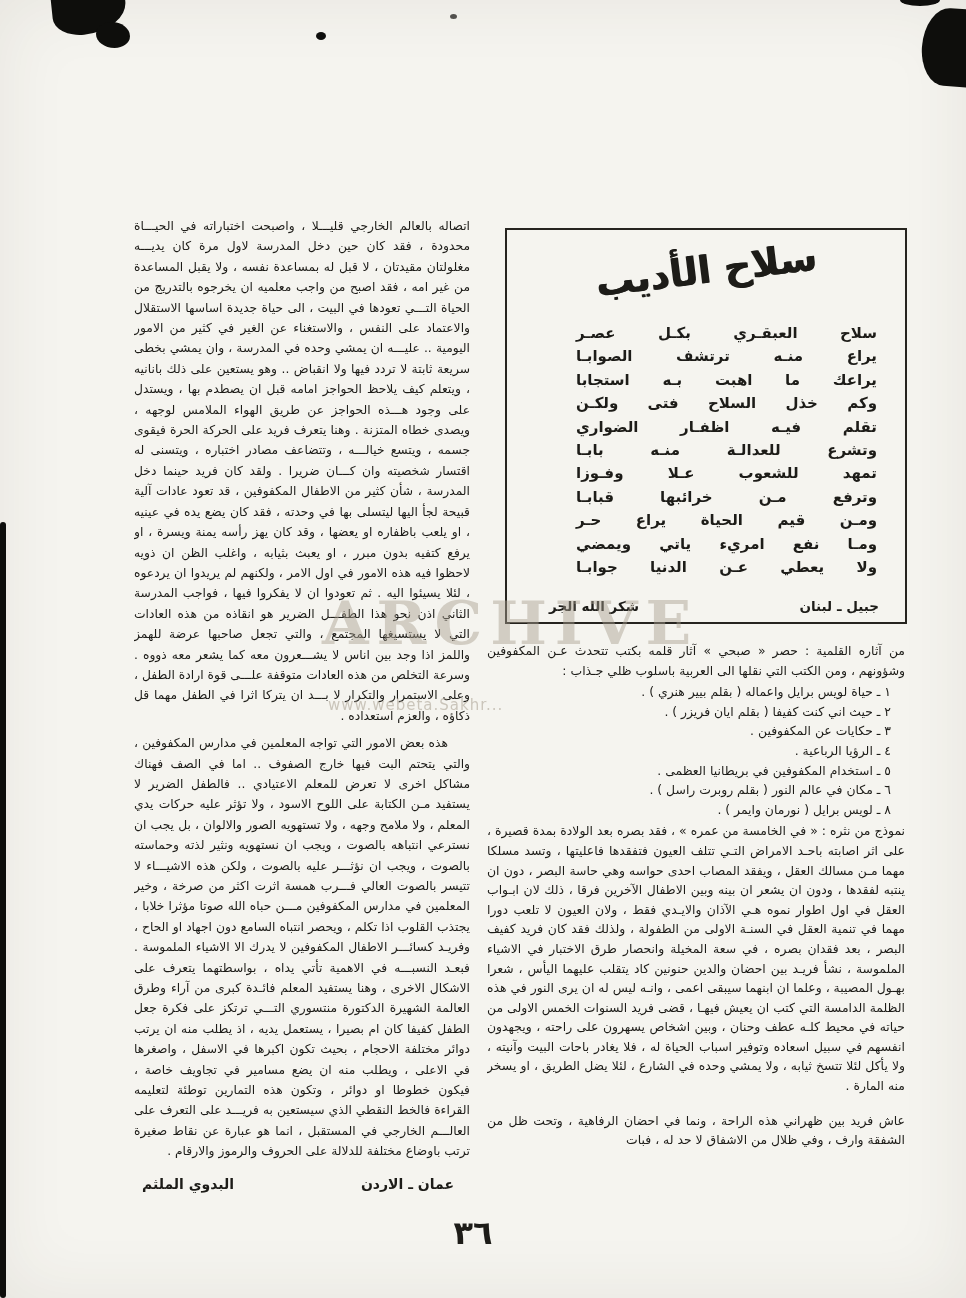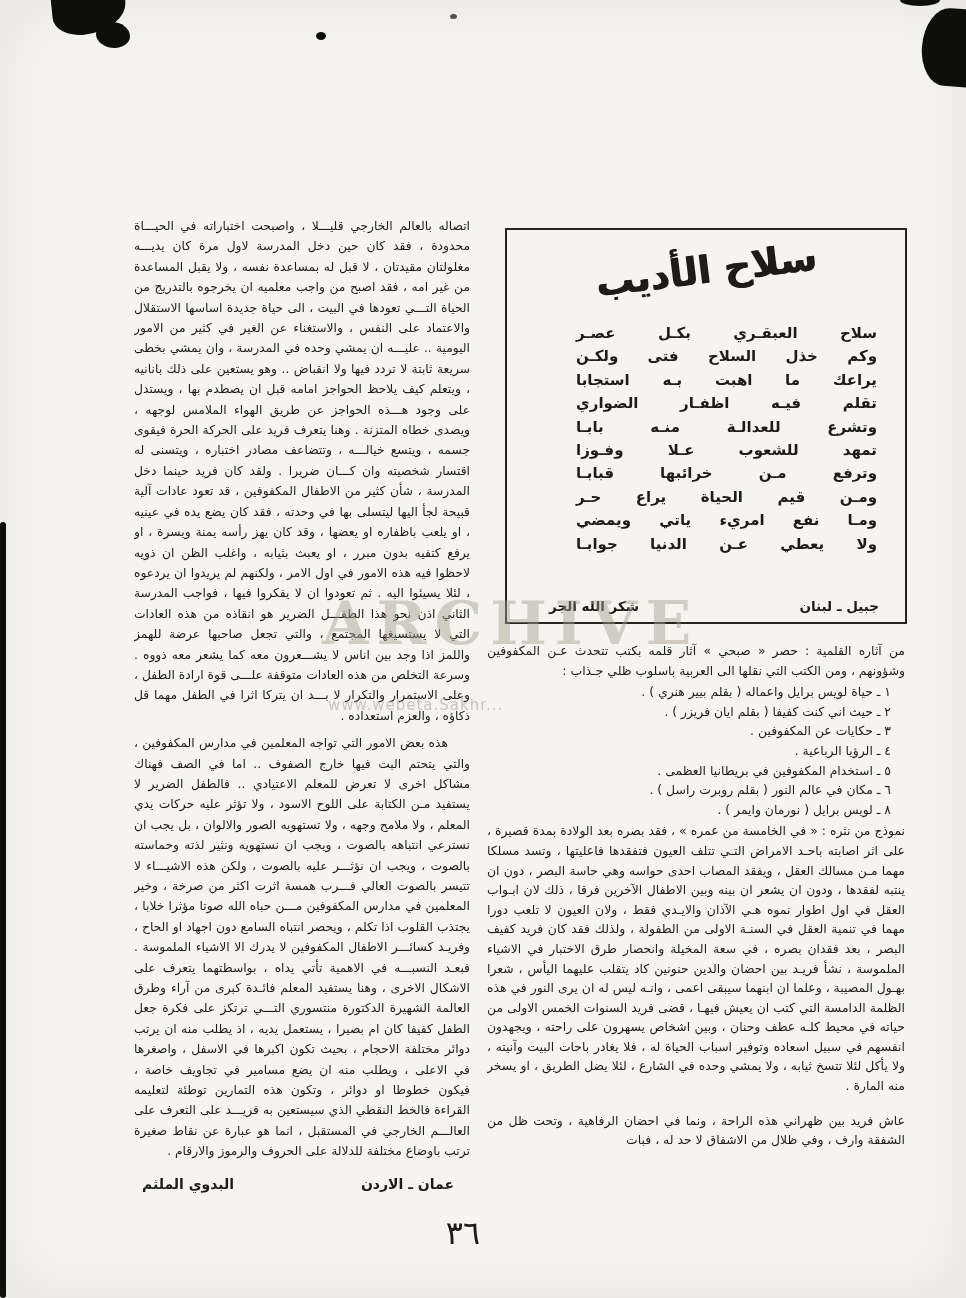--- a/index.html
+++ b/index.html
@@ -47,42 +47,43 @@
   .left-col{left:134px;top:216px;width:336px;height:952px;overflow:hidden;
     font-size:12.3px;line-height:20.4px;}
   .left-col p{margin-bottom:7px;}
   .left-col p.indent{text-indent:22px;}
 
   
   .left-sig{position:absolute;left:134px;top:1176px;width:336px;z-index:2;
     display:flex;justify-content:space-between;padding:0 16px 0 8px;box-sizing:border-box;
     font-size:14px;font-weight:bold;}
 
-  .page-number{position:absolute;left:408px;top:1214px;width:110px;z-index:2;
-    text-align:center;font-size:32px;font-weight:normal;}
+  .page-number{position:absolute;left:418px;top:1214px;width:110px;z-index:2;
+    text-align:center;font-size:32px;font-weight:bold;}
 </style>
 </head>
 <body>
 
 <div class="page">
 
   <div class="blot b1"></div>
   <div class="blot b2"></div>
   <div class="blot b3"></div>
   <div class="blot b4"></div>
   <div class="blot b5"></div>
   <div class="blot b6"></div>
   <div class="blot edge-left"></div>
 
   <div class="poem-box">
     <div class="poem-title">سلاح الأديب</div>
     <div class="poem-lines">
       <div class="vline">سلاح العبقـري بكـل عصـر</div>
+      <div class="vline">يراع منـه ترتشف الصوابـا</div>
+      <div class="vline">يراعك ما اهبت بـه استجابا</div>
       <div class="vline">وكم خذل السلاح فتى ولكـن</div>
-      <div class="vline">يراعك ما اهبت بـه استجابا</div>
       <div class="vline">تقلم فيـه اظفـار الضواري</div>
       <div class="vline">وتشرع للعدالـة منـه بابـا</div>
       <div class="vline">تمهد للشعوب عـلا وفـوزا</div>
       <div class="vline">وترفع مـن خرائبها قبابـا</div>
       <div class="vline">ومـن قيم الحياة يراع حـر</div>
       <div class="vline">ومـا نفع امريء ياتي ويمضي</div>
       <div class="vline">ولا يعطي عـن الدنيا جوابـا</div>
     </div>
     <div class="poem-sig">
       <span>جبيل ـ لبنان</span>

